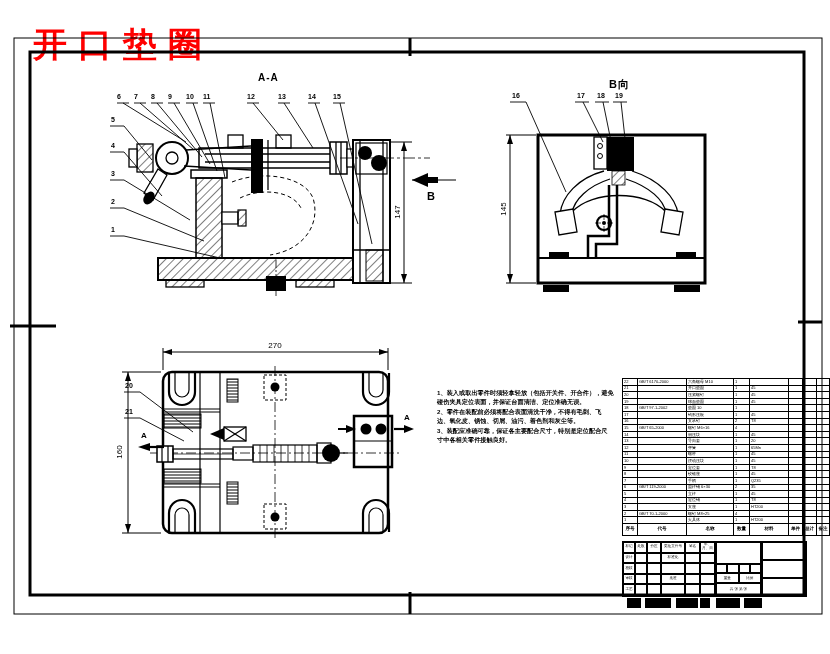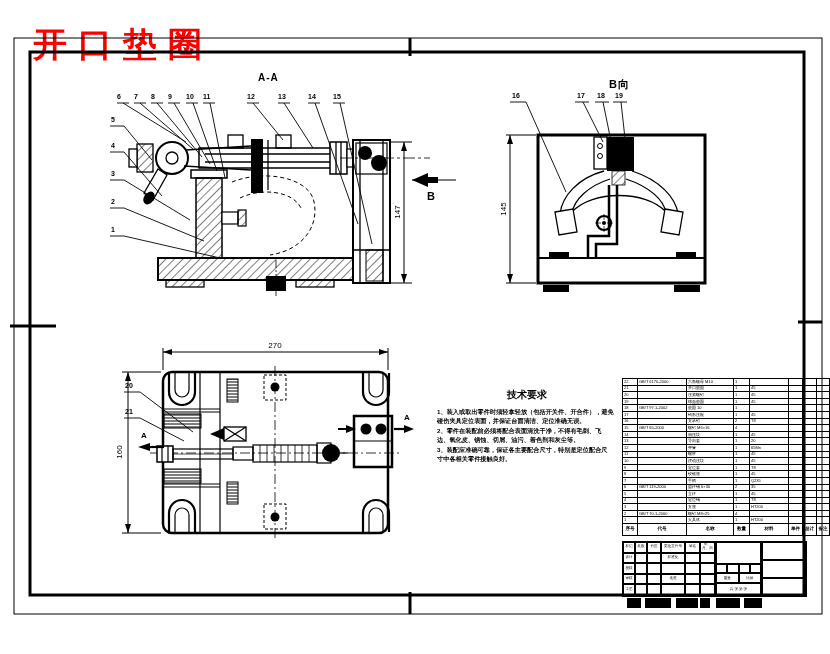--- a/index.html
+++ b/index.html
@@ -286,21 +286,20 @@
   <div class="txt view-title" style="left:609px;top:77px;font-size:11px;">B向</div>
   <div class="txt view-title" style="left:427px;top:190px;font-size:11px;">B</div>
   <div class="txt letterA" style="left:141px;top:431px;">A</div>
   <div class="txt letterA" style="left:404px;top:413px;">A</div>
   <div class="txt dim v" style="left:397px;top:212px;">147</div>
   <div class="txt dim v" style="left:503px;top:209px;">145</div>
   <div class="txt dim" style="left:275px;top:345px;">270</div>
   <div class="txt dim v" style="left:119px;top:452px;">160</div>
 
   <div id="tech">
-    <div class="t-title">技术要求</div>
     <div id="tech-lines">
         <div class="t-line">1、装入或取出零件时须轻拿轻放（包括开关件、开合件），避免</div>
         <div class="t-line">碰伤夹具定位表面，并保证台面清洁、定位准确无误。</div>
         <div class="t-line">2、零件在装配前必须将配合表面清洗干净，不得有毛刺、飞</div>
         <div class="t-line">边、氧化皮、锈蚀、切屑、油污、着色剂和灰尘等。</div>
         <div class="t-line">3、装配应准确可靠，保证各主要配合尺寸，特别是定位配合尺</div>
         <div class="t-line">寸中各相关零件接触良好。</div>
       </div>
   </div>
 

